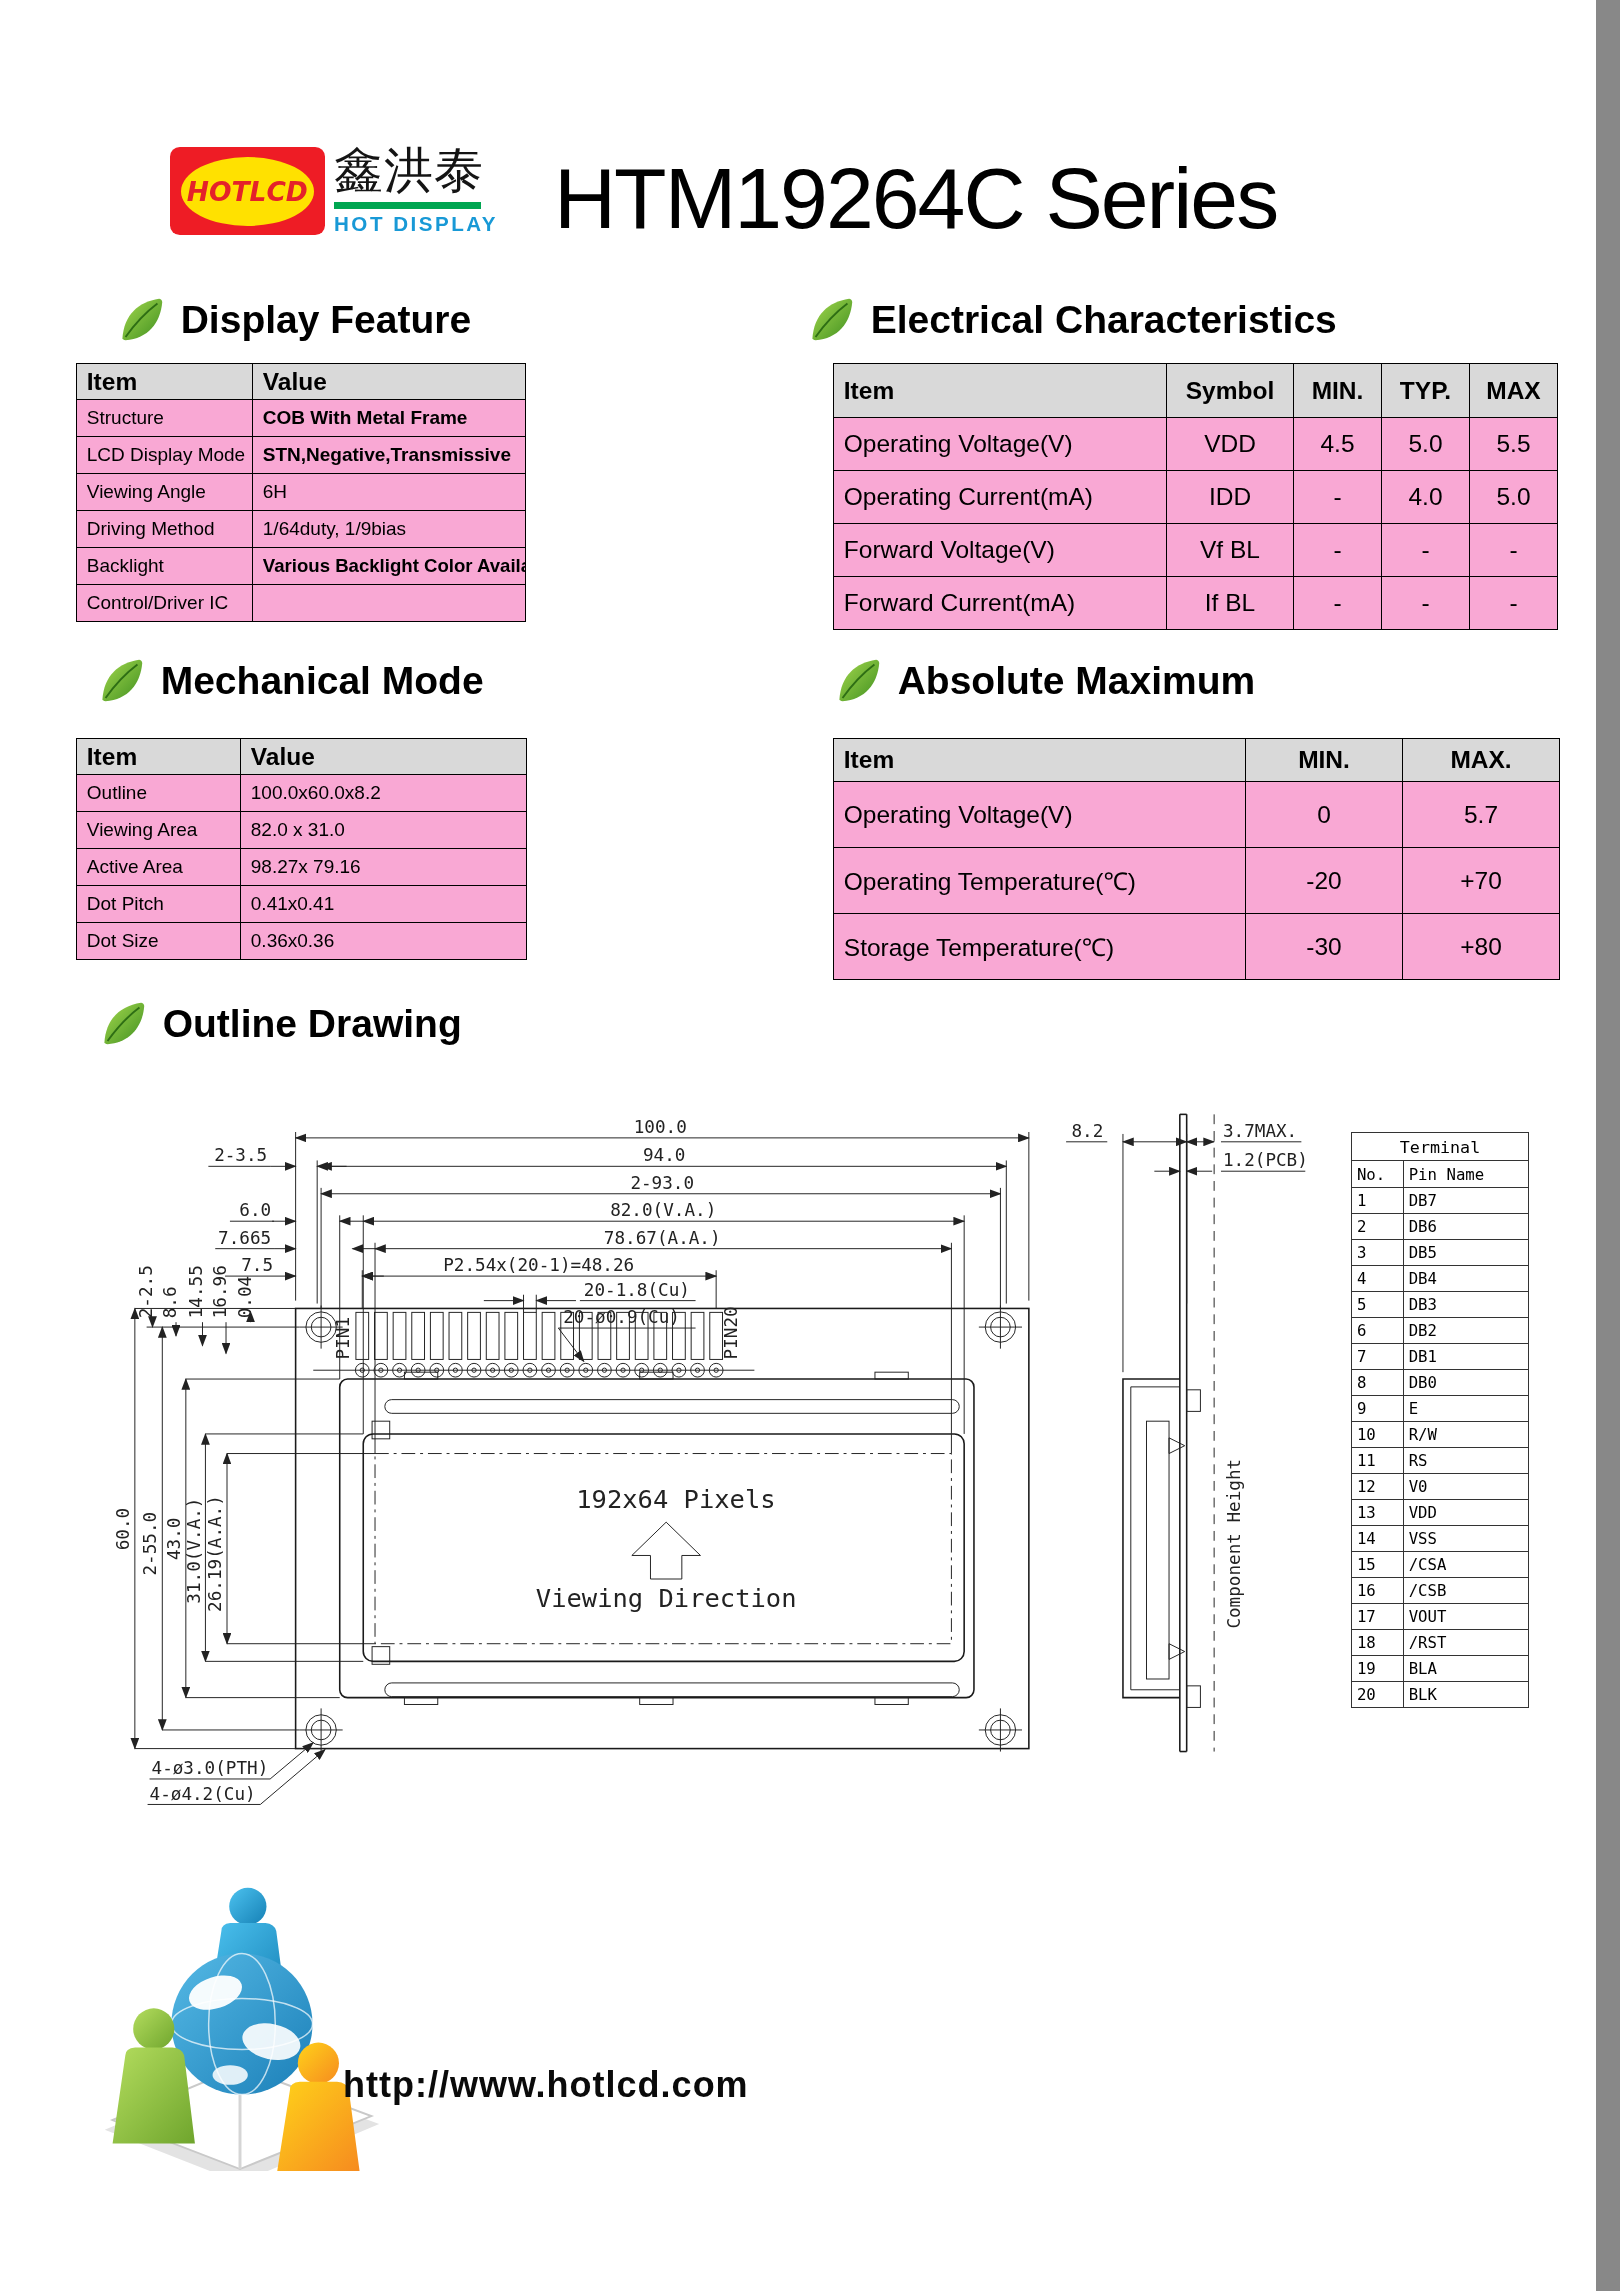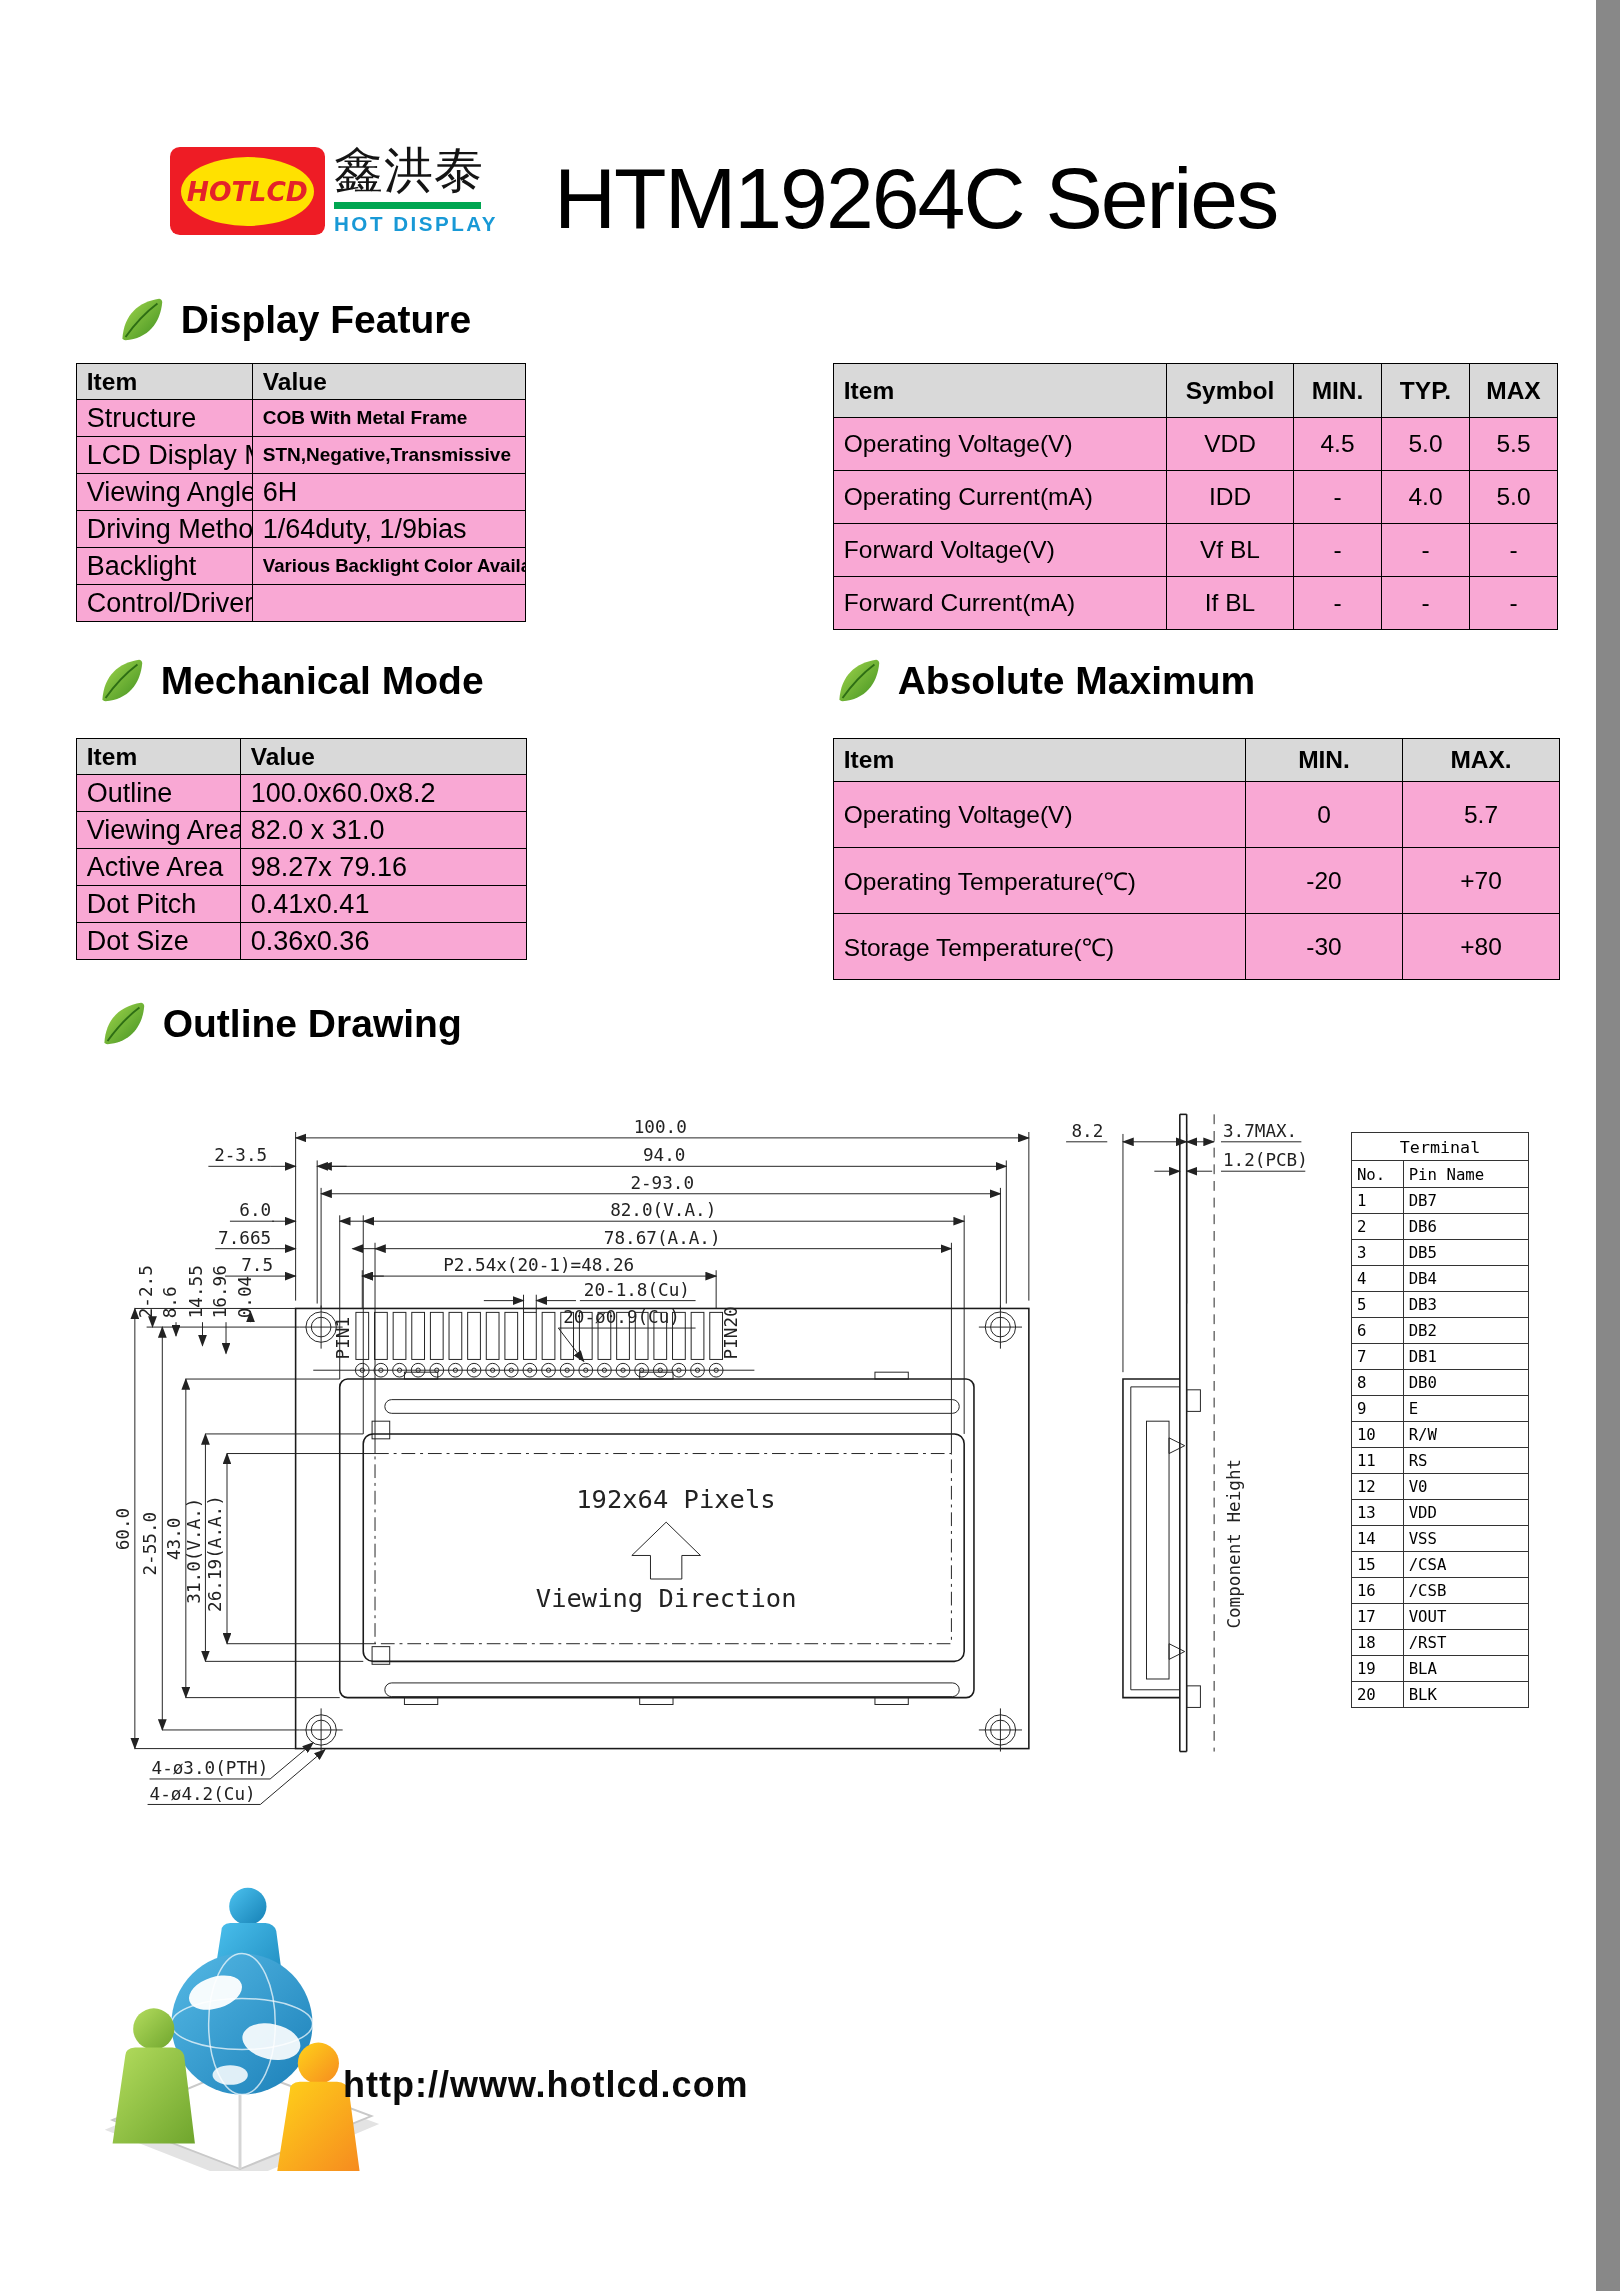--- a/index.html
+++ b/index.html
@@ -17,21 +17,21 @@
   .logo-sub{position:absolute;left:164px;top:65px;font-weight:bold;font-size:20.6px;color:#1899d6;letter-spacing:2.5px;white-space:nowrap;}
   .doc-title{position:absolute;left:554px;top:149px;width:765px;font-size:86px;font-weight:400;
              letter-spacing:-2px;white-space:nowrap;}
   
   .section-header{position:absolute;display:flex;align-items:center;gap:13.7px;font-weight:bold;font-size:39px;}
   .leaf{width:51px;height:51px;flex:0 0 auto;}
   
   table.spec{position:absolute;border-collapse:collapse;table-layout:fixed;background:#f9a8d4;}
   table.spec th,table.spec td{border:1.5px solid #000;padding:0 9.8px;overflow:hidden;white-space:nowrap;}
   table.spec th{background:#d9d9d9;text-align:left;font-size:24.5px;}
-  table.spec td{font-size:27px;font-weight:400;}
+  table.spec td{font-size:19px;font-weight:400;}
   table.spec .c{text-align:center;}
   table.spec td.bv{font-weight:bold;font-size:19px;}
   table.spec td.bvs{font-weight:bold;font-size:18.6px;}
   #t-display td{height:36px;} #t-display th{height:35px;}
   #t-mech td{height:36px;} #t-mech th{height:35px;}
   #t-elec th{height:53px;text-align:center;} #t-elec td{height:52px;font-size:24.5px;}
   #t-elec th:first-child{text-align:left;}
   #t-abs th{height:42px;text-align:center;} #t-abs td{height:65px;font-size:24.5px;}
   #t-abs th:first-child{text-align:left;}
   
@@ -73,20 +73,27 @@
         <stop offset="0" stop-color="#a5d94f"></stop>
             <stop offset="1" stop-color="#3f8f1f"></stop>
           </linearGradient>
         </defs>
       <path d="M27,3 C14,5 5,13 4,28 C4,28 5,29 6,29 C20,28 28,18 29,5 C29,4 28,3 27,3 Z" fill="url(#lg1)"></path>
       <path d="M6,27 C11,20 18,12 26,6" stroke="#2e6e14" stroke-width="1.2" fill="none"></path>
     </svg>
     <span>Display Feature</span>
   </div>
 
+  <div class="section-header" style="left:806px;top:294px;">
+    <svg class="leaf" viewBox="0 0 32 32">
+      <path d="M27,3 C14,5 5,13 4,28 C4,28 5,29 6,29 C20,28 28,18 29,5 C29,4 28,3 27,3 Z" fill="url(#lg1)"></path>
+      <path d="M6,27 C11,20 18,12 26,6" stroke="#2e6e14" stroke-width="1.2" fill="none"></path>
+    </svg>
+    <span>Electrical Characteristics</span>
+  </div>
 
   <div class="section-header" style="left:96px;top:655px;">
     <svg class="leaf" viewBox="0 0 32 32">
       <path d="M27,3 C14,5 5,13 4,28 C4,28 5,29 6,29 C20,28 28,18 29,5 C29,4 28,3 27,3 Z" fill="url(#lg1)"></path>
       <path d="M6,27 C11,20 18,12 26,6" stroke="#2e6e14" stroke-width="1.2" fill="none"></path>
     </svg>
     <span>Mechanical Mode</span>
   </div>
 
   <div class="section-header" style="left:833px;top:655px;">

